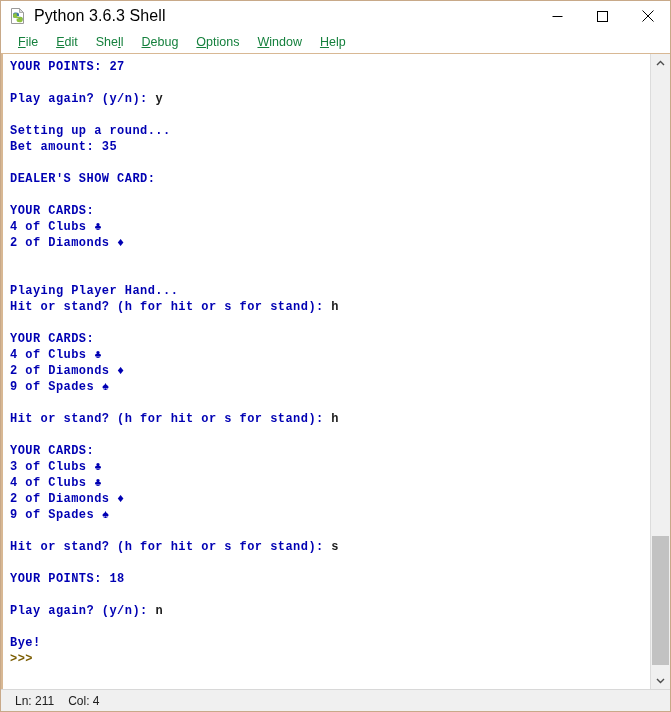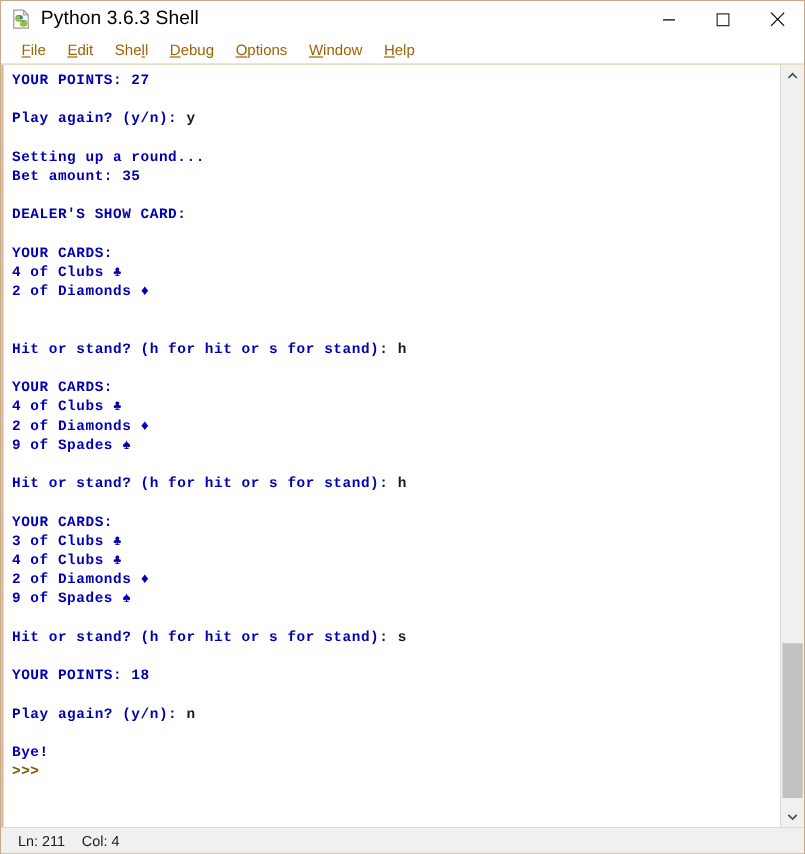--- a/index.html
+++ b/index.html
@@ -67,21 +67,21 @@
     height: 22px;
     background: #ffffff;
     display: flex;
     align-items: center;
     padding-left: 8px;
     flex: 0 0 auto;
     border-bottom: 1px solid #d8b894;
   }
   .menu-item {
     font-size: 12.5px;
-    color: #a16207;
+    color: #15803d;
     padding: 0 9px;
     white-space: nowrap;
     line-height: 20px;
   }
   .menu-item u { text-decoration: underline; }
   
   .bodyarea {
     flex: 1 1 auto;
     display: flex;
     position: relative;
@@ -212,20 +212,21 @@
         <div class="line"><span class="c-out">Setting up a round...</span></div>
         <div class="line"><span class="c-out">Bet amount: 35</span></div>
         <div class="line blank">&nbsp;</div>
         <div class="line"><span class="c-out">DEALER'S SHOW CARD:</span></div>
         <div class="line blank">&nbsp;</div>
         <div class="line"><span class="c-out">YOUR CARDS:</span></div>
         <div class="line"><span class="c-out">4 of Clubs ♣</span></div>
         <div class="line"><span class="c-out">2 of Diamonds ♦</span></div>
         <div class="line blank">&nbsp;</div>
         <div class="line blank">&nbsp;</div>
+        <div class="line"><span class="c-out">Playing Player Hand...</span></div>
         <div class="line"><span class="c-out">Hit or stand? (h for hit or s for stand): </span><span class="c-in">h</span></div>
         <div class="line blank">&nbsp;</div>
         <div class="line"><span class="c-out">YOUR CARDS:</span></div>
         <div class="line"><span class="c-out">4 of Clubs ♣</span></div>
         <div class="line"><span class="c-out">2 of Diamonds ♦</span></div>
         <div class="line"><span class="c-out">9 of Spades ♠</span></div>
         <div class="line blank">&nbsp;</div>
         <div class="line"><span class="c-out">Hit or stand? (h for hit or s for stand): </span><span class="c-in">h</span></div>
         <div class="line blank">&nbsp;</div>
         <div class="line"><span class="c-out">YOUR CARDS:</span></div>

